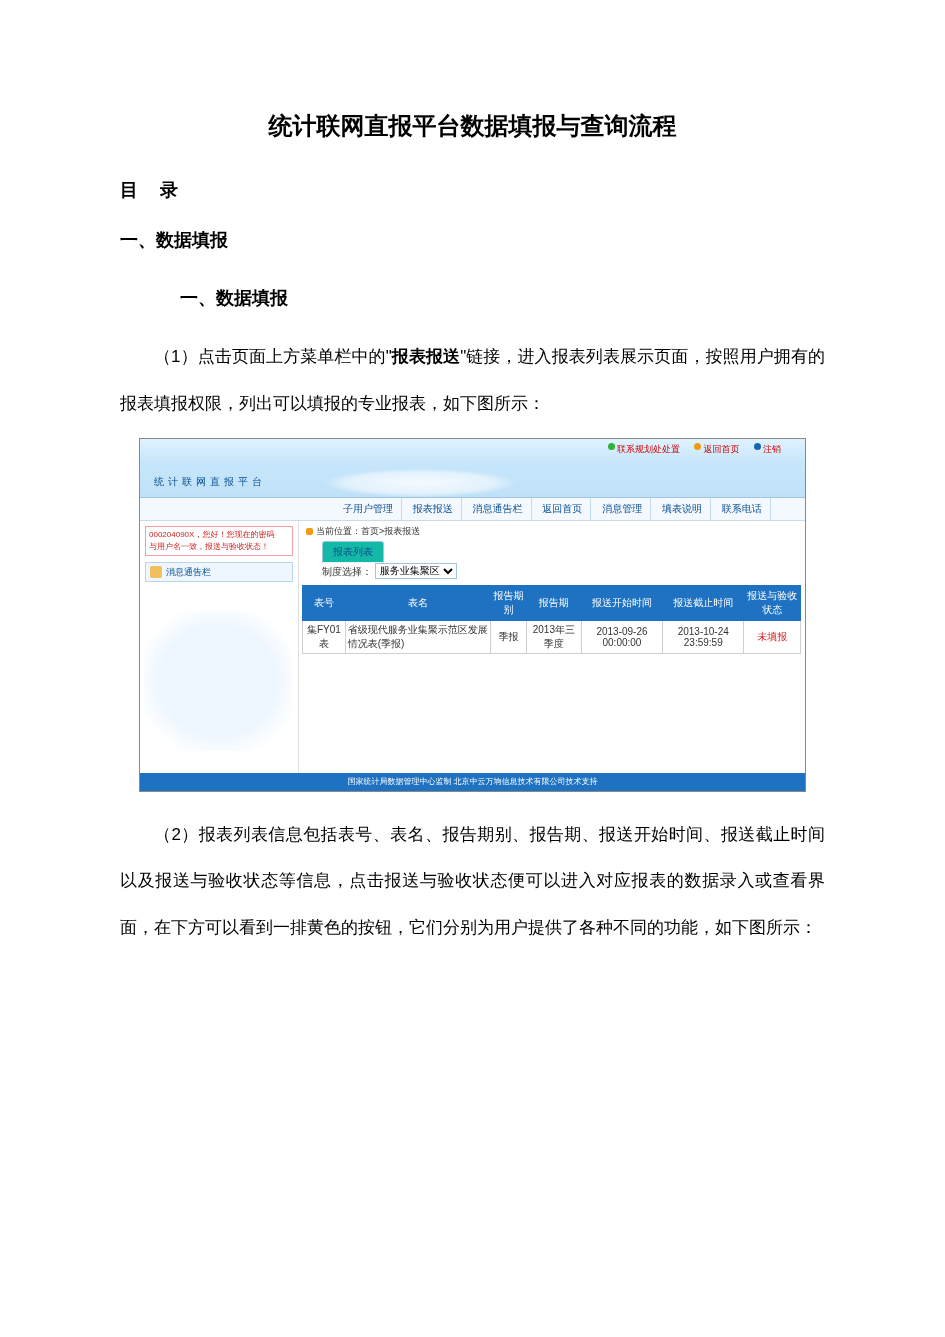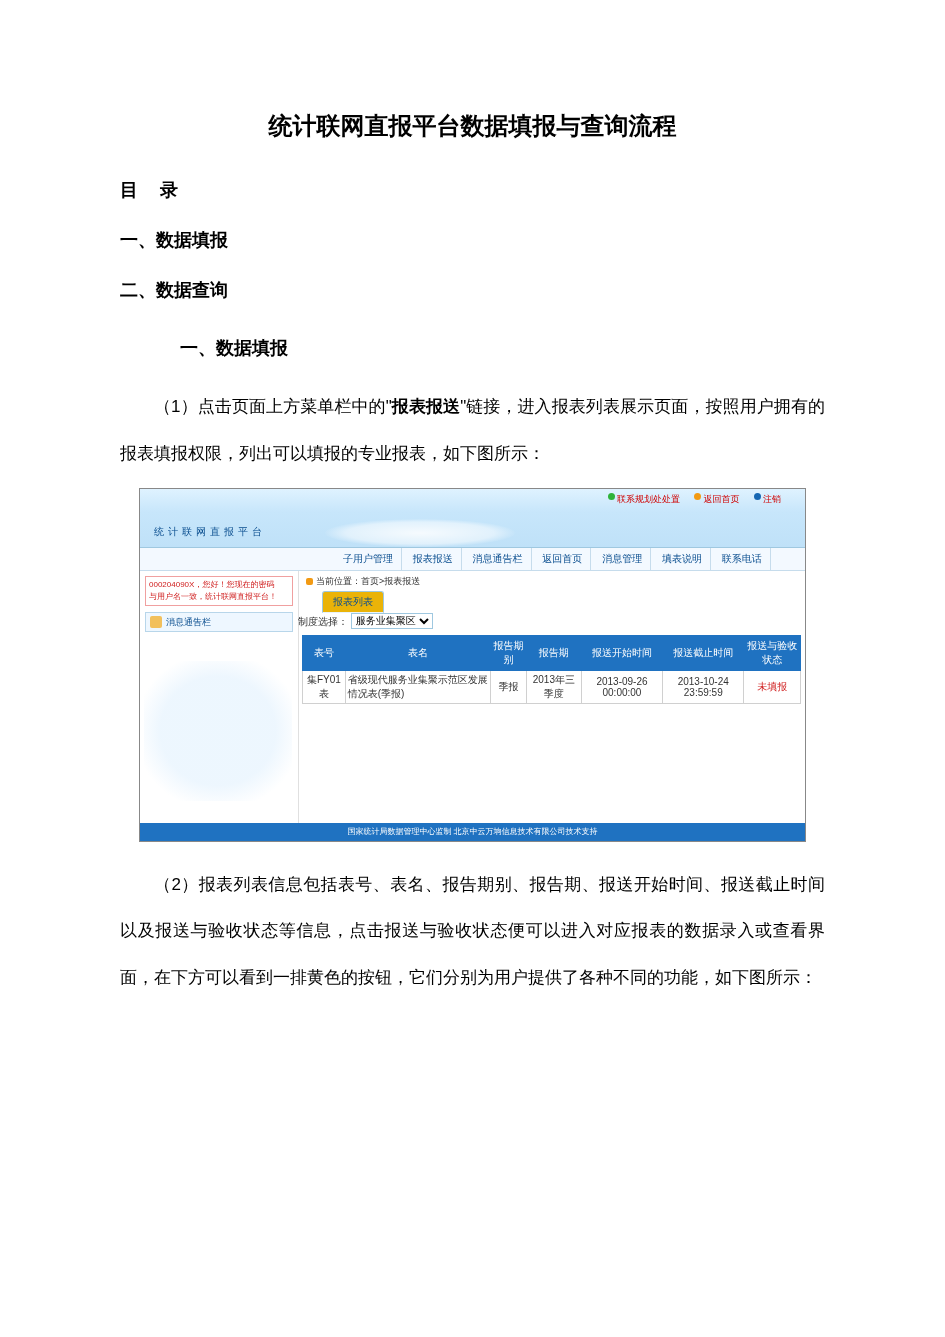--- a/index.html
+++ b/index.html
@@ -174,27 +174,28 @@
       height: 22px;
       padding-left: 24px;
     }
     .tab-btn {
       display: inline-block;
       height: 20px;
       line-height: 20px;
       padding: 0 10px;
       border: 1px solid #9fc8e0;
       border-bottom: 1px solid #e8f3fb;
-      background: #eab308;
+      background: #14b8a6;
       font-size: 10px;
       color: #0a4e8f;
       border-radius: 3px 3px 0 0;
     }
     .select-row {
       height: 22px;
+      padding-left: 24px;
       font-size: 10px;
       color: #333;
     }
     .select-row select {
       font-size: 10px;
       border: 1px solid #9fc8e0;
       background: #fff;
       height: 16px;
     }
     .tbl {
@@ -231,21 +232,20 @@
 </head>
 <body>
 
 <div class="page">
 
   <div class="doc-title">统计联网直报平台数据填报与查询流程</div>
 
   <div class="toc-heading">目录</div>
 
   <div class="toc-item">一、数据填报</div>
-  <div class="toc-item">二、数据查询</div>
 
   <div class="section-heading">一、数据填报</div>
 
   <p class="para">
     <span>（1）点击页面上方菜单栏中的"</span><span class="bold">报表报送</span><span>"链接，进入报表列表展示页面，按照用户拥有的报表填报权限，列出可以填报的专业报表，如下图所示：</span>
   </p>
 
   <div class="shot-wrap">
     <div class="shot-banner">
       <div class="cloud"></div>
@@ -262,21 +262,21 @@
       <span>消息通告栏</span>
       <span>返回首页</span>
       <span>消息管理</span>
       <span>填表说明</span>
       <span>联系电话</span>
     </div>
     <div class="shot-body">
       <div class="shot-left">
         <div class="notice-box">
           <div>000204090X，您好！您现在的密码</div>
-          <div>与用户名一致，统计联网直报平台！</div>
+          <div>与用户名一致，报送与验收状态！</div>
         </div>
         <div class="msg-box">
           <span>消息通告栏</span>
         </div>
         <div class="map-silhouette"></div>
       </div>
       <div class="shot-right">
         <div class="crumb-row">
           <span class="bullet"></span><span>当前位置：首页&gt;报表报送</span>
         </div>

